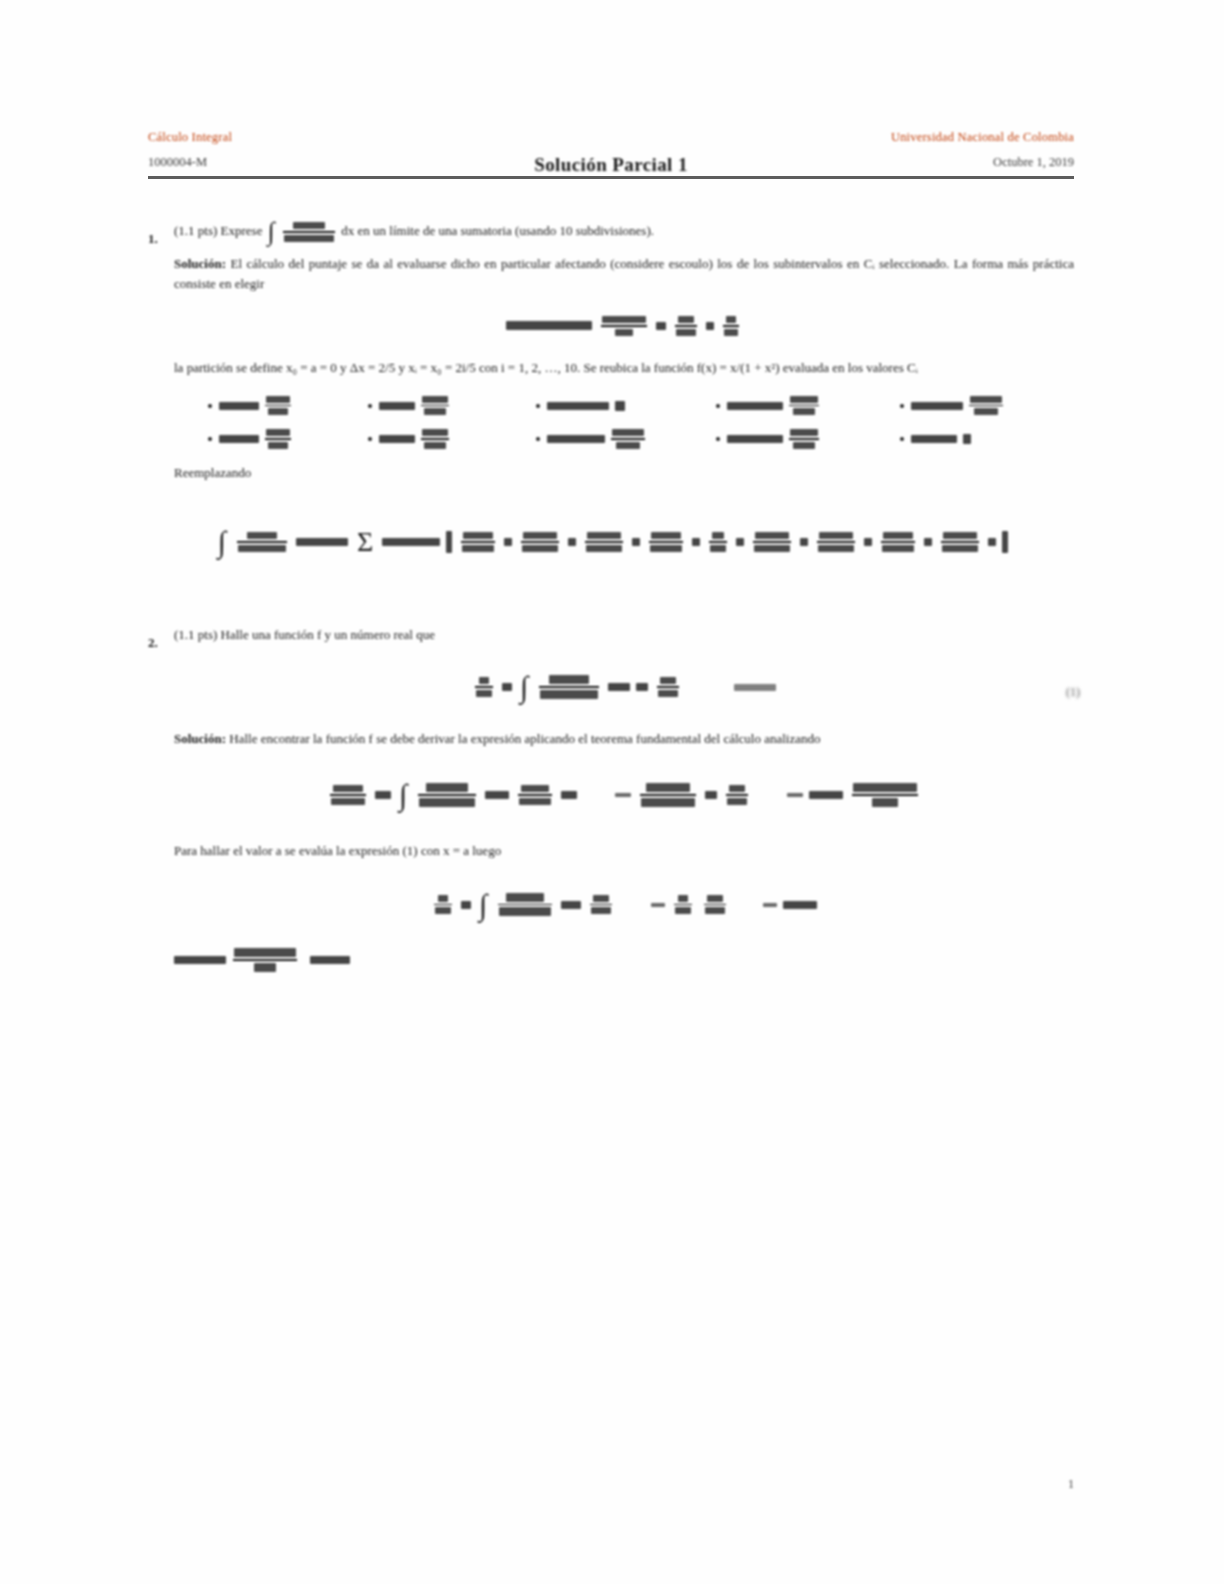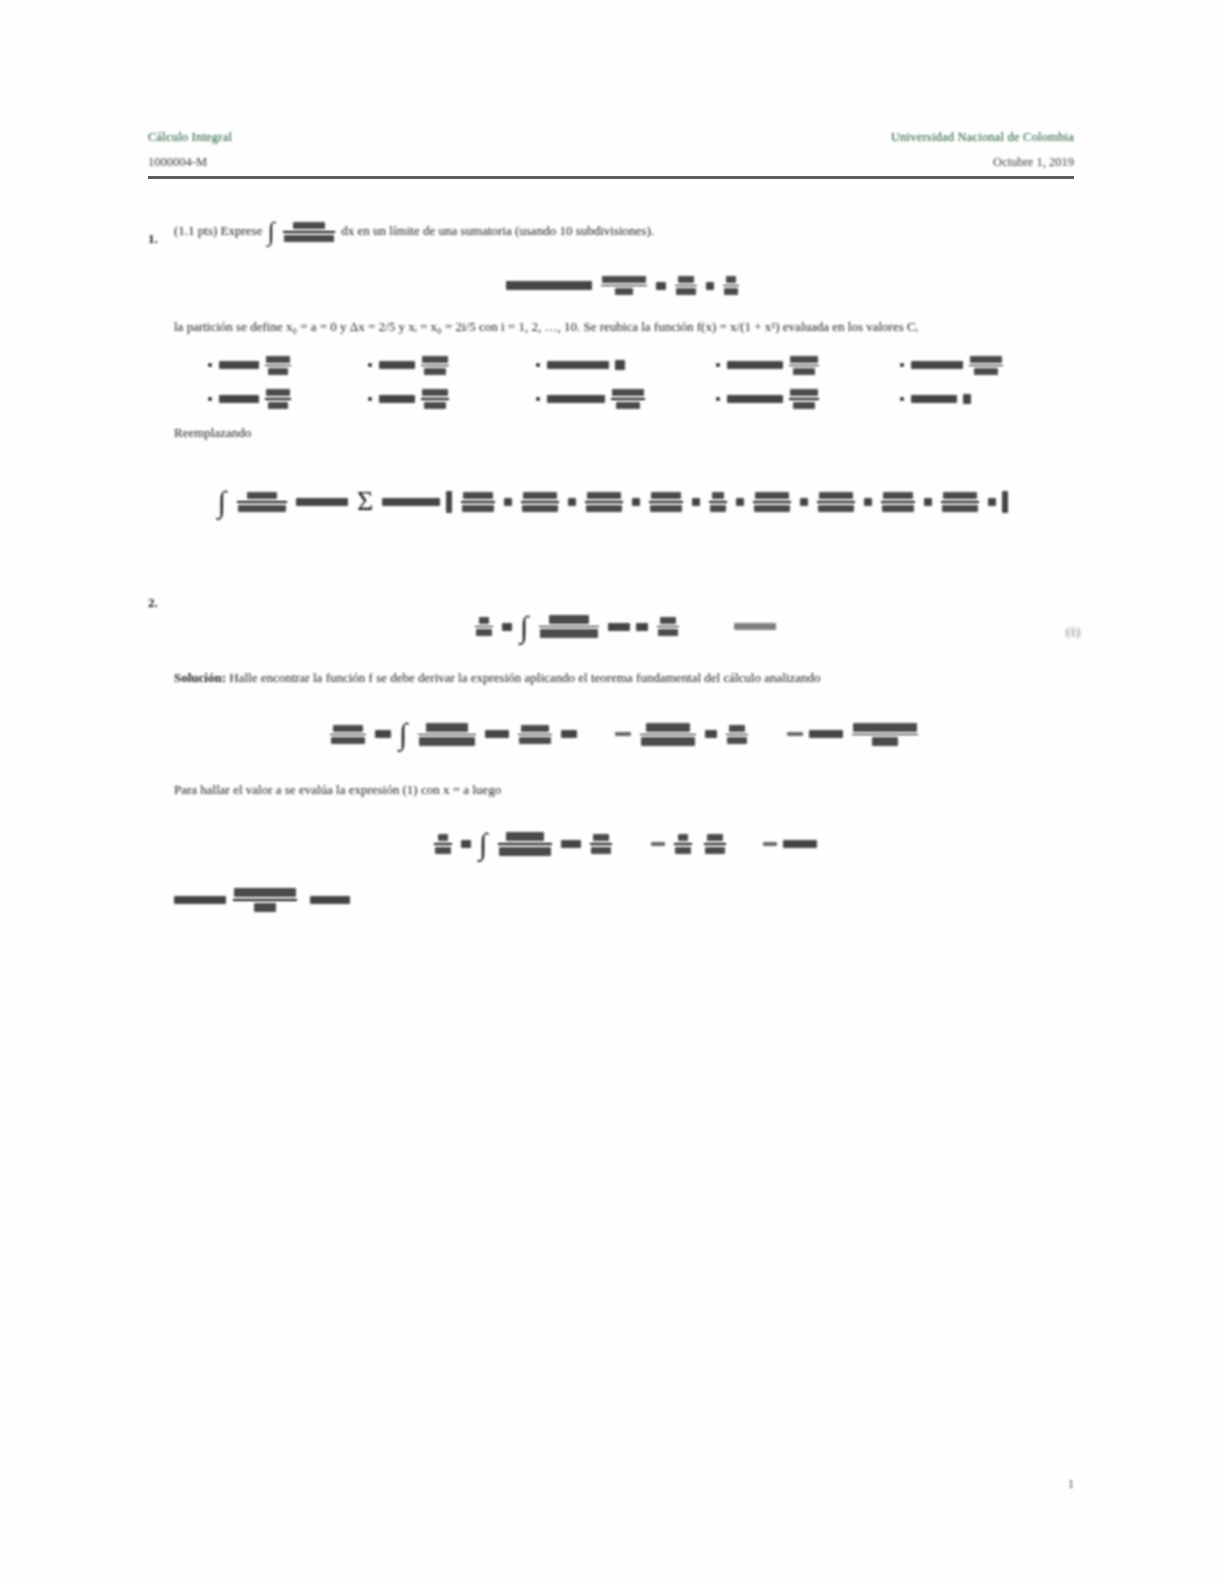--- a/index.html
+++ b/index.html
@@ -24,21 +24,21 @@
   .doc-header {
     position: absolute;
     left: 148px;
     top: 130px;
     width: 926px;
   }
   .hdr-row {
     display: flex;
     justify-content: space-between;
     font-size: 12.5px;
-    color: #14532d;
+    color: #c2410c;
     letter-spacing: .2px;
     filter: blur(0.8px);
   }
   .hdr-mid {
     position: absolute;
     left: 0;
     right: 0;
     top: 24px;
     text-align: center;
     font-size: 19px;
@@ -196,20 +196,21 @@
 </head>
 <body>
 
 <div class="page">
 
   <div class="doc-header">
     <div class="hdr-row">
       <span>Cálculo Integral</span>
       <span>Universidad Nacional de Colombia</span>
     </div>
+    <div class="hdr-mid">Solución Parcial 1</div>
     <div class="hdr-row2">
       <span>1000004-M</span>
       <span>Octubre 1, 2019</span>
     </div>
     <div class="hdr-rule"></div>
   </div>
 
   <div class="content">
 
     <div class="prob">
@@ -222,20 +223,24 @@
           <span class="frac" style="width:52px">
             <span class="num" style="width:32px;margin:0 auto"></span>
             <span class="bar"></span>
             <span class="den" style="width:50px;margin:0 auto"></span>
           </span>
           <span>dx en un límite de una sumatoria (usando 10 subdivisiones).</span>
         </div>
 
         <div class="spacer-sm"></div>
 
+        <div class="line">
+          <span class="bold">Solución:</span>
+          <span>El cálculo del puntaje se da al evaluarse dicho en particular afectando (considere escoulo) los de los subintervalos en Cᵢ seleccionado. La forma más práctica consiste en elegir</span>
+        </div>
 
         <div class="eq">
           <span class="row-eq">
             <span class="ink" style="width:86px;height:9px"></span>
             <span class="frac" style="width:46px">
               <span class="num" style="width:44px;margin:0 auto"></span>
               <span class="bar"></span>
               <span class="den" style="width:18px;margin:0 auto"></span>
             </span>
             <span class="ink" style="width:10px;height:8px"></span>
@@ -437,20 +442,21 @@
 
       </div>
     </div>
 
     <div style="height:34px"></div>
 
     <div class="prob">
       <div class="prob-num">2.</div>
       <div class="prob-body">
 
+        <div class="line">(1.1 pts) Halle una función f y un número real que</div>
 
         <div class="eq" style="margin-top:30px;margin-bottom:30px;position:relative">
           <span class="row-eq">
             <span class="frac" style="width:18px">
               <span class="num" style="width:10px;margin:0 auto"></span>
               <span class="bar"></span>
               <span class="den" style="width:16px;margin:0 auto"></span>
             </span>
             <span class="ink" style="width:10px;height:8px"></span>
             <span class="intsym" style="font-size:30px">∫</span>

